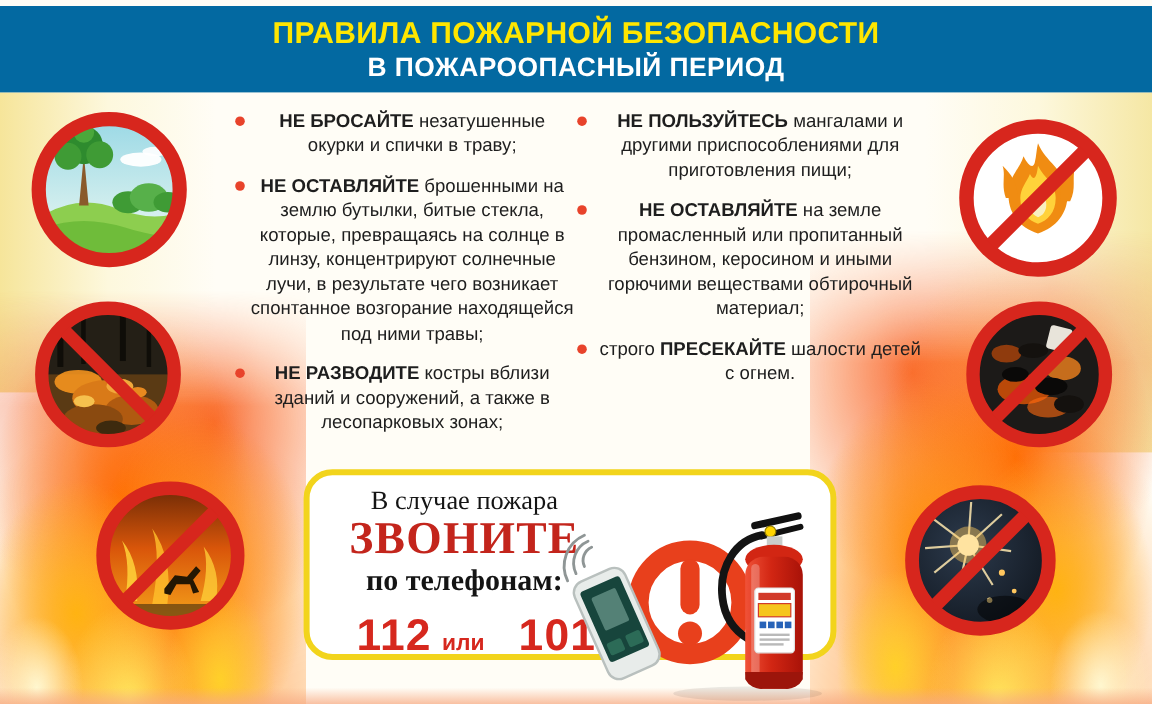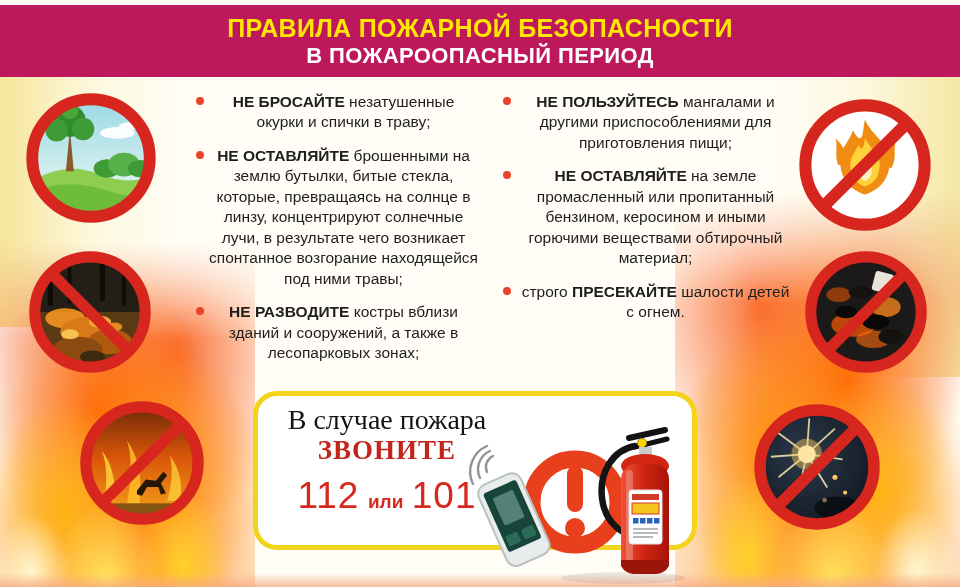--- a/index.html
+++ b/index.html
@@ -39,43 +39,43 @@
       radial-gradient(160px 240px at 60% 48%, rgba(255,106,0,0.95) 0%, rgba(255,106,0,0) 72%),
       radial-gradient(180px 260px at 30% 30%, rgba(248,80,9,0.8) 0%, rgba(248,80,9,0) 70%),
       radial-gradient(210px 310px at 70% 12%, rgba(238,62,14,0.55) 0%, rgba(238,62,14,0) 70%),
       radial-gradient(250px 340px at 50% 100%, rgba(255,123,0,0.85) 0%, rgba(255,123,0,0) 78%);
     -webkit-mask-image:linear-gradient(to top,#000 72%,transparent 100%);
     mask-image:linear-gradient(to top,#000 72%,transparent 100%);}
   .flames-bottom{left:0; width:100%; height:14px; z-index:2;
     background:linear-gradient(to top, rgba(247,170,130,0.75), rgba(247,170,130,0));}
   
   .banner{position:absolute; left:0; top:5px; width:100%; height:72px; z-index:6;
-    background:#be185d; display:flex; flex-direction:column; align-items:center; justify-content:center;}
+    background:#0369a1; display:flex; flex-direction:column; align-items:center; justify-content:center;}
   .banner .title{color:#ffe600; font-size:25px; font-weight:700; letter-spacing:.3px; line-height:1.2;}
   .banner .subtitle{color:#ffffff; font-size:22px; font-weight:700; letter-spacing:.4px; line-height:1.2;}
   
   .rules{position:absolute; z-index:4; top:92px;text-align:center;}
   .rules-left{left:196px; width:282px;}
-  .rules-right{left:503px; width:292px;}
+  .rules-right{left:481px; width:292px;}
   .rule{display:flex; margin-bottom:13px;}
   .dot{flex:0 0 auto; width:8px; height:8px; border-radius:50%; background:#e8432b; margin:5px 5px 0 0;}
   .rule-text{margin:0; font-size:15.5px; line-height:1.32; color:#1e1e1e; font-weight:400;}
   .rule-text b{font-weight:700;}
   
   .sign{position:absolute; z-index:3;}
   
   .ebox{position:absolute; left:253px; top:391px; width:434px; height:149px; z-index:5;
     background:#ffffff; border:5px solid #f2d41c; border-radius:24px;}
   .ebox-text{position:absolute; left:14px; top:8px; width:230px; text-align:center;
     font-family:"Liberation Serif", serif;}
-  .e-line1{font-size:28px; color:#141414; line-height:1.15;}
-  .e-call{font-size:27px; font-weight:700; color:#c3251c; letter-spacing:1px; line-height:1.1;}
+  .e-line1{font-size:22px; color:#141414; line-height:1.15;}
+  .e-call{font-size:38px; font-weight:700; color:#c3251c; letter-spacing:1px; line-height:1.1;}
   .e-line3{font-size:25px; font-weight:700; color:#141414; line-height:1.15;}
   .e-numbers{margin-top:9px; font-family:"Liberation Sans", sans-serif; color:#d6281e;}
-  .e-num{font-size:37px; font-weight:400; letter-spacing:1px;}
+  .e-num{font-size:37px; font-weight:700; letter-spacing:1px;margin-left:20px;}
   .e-or{font-size:19px; font-weight:700; margin:0 4px;}
   .ebox-gfx{position:absolute; right:-6px; top:14px; width:235px; height:175px; overflow:visible;}
 </style>
 </head>
 <body>
 
 <div class="poster">
 
   <div class="tint tint-left"></div>
   <div class="tint tint-right"></div>
@@ -267,20 +267,21 @@
       <ellipse cx="66" cy="82" rx="18" ry="9" fill="#000000" opacity="0.5"></ellipse>
     </g>
     <circle cx="50" cy="50" r="44.5" fill="none" stroke="#d7261d" stroke-width="9"></circle>
     <line x1="21" y1="79" x2="79" y2="21" stroke="#d7261d" stroke-width="9"></line>
   </svg>
 
   <div class="ebox">
     <div class="ebox-text">
       <div class="e-line1">В случае пожара</div>
       <div class="e-call">ЗВОНИТЕ</div>
+      <div class="e-line3">по телефонам:</div>
       <div class="e-numbers">
         <span class="e-num">112</span>
         <span class="e-or">или</span>
         <span class="e-num">101</span>
       </div>
     </div>
 
     <svg class="ebox-gfx" viewBox="0 0 235 175">
       <defs>
         <linearGradient id="gExt" x1="0" y1="0" x2="1" y2="0">

